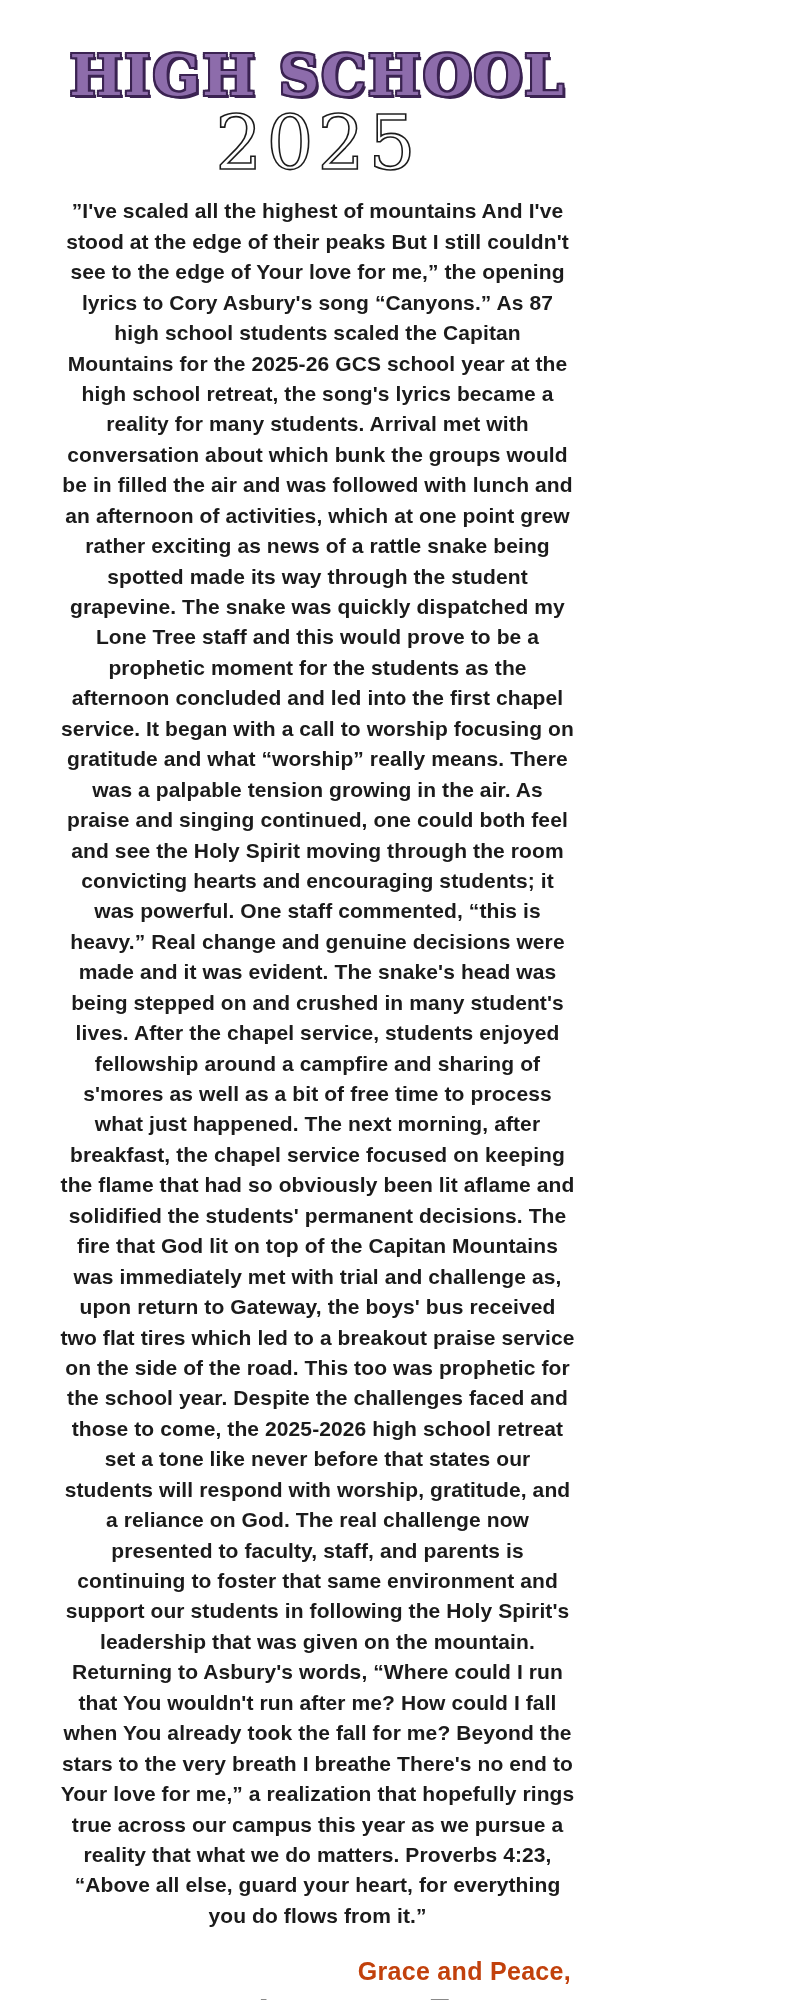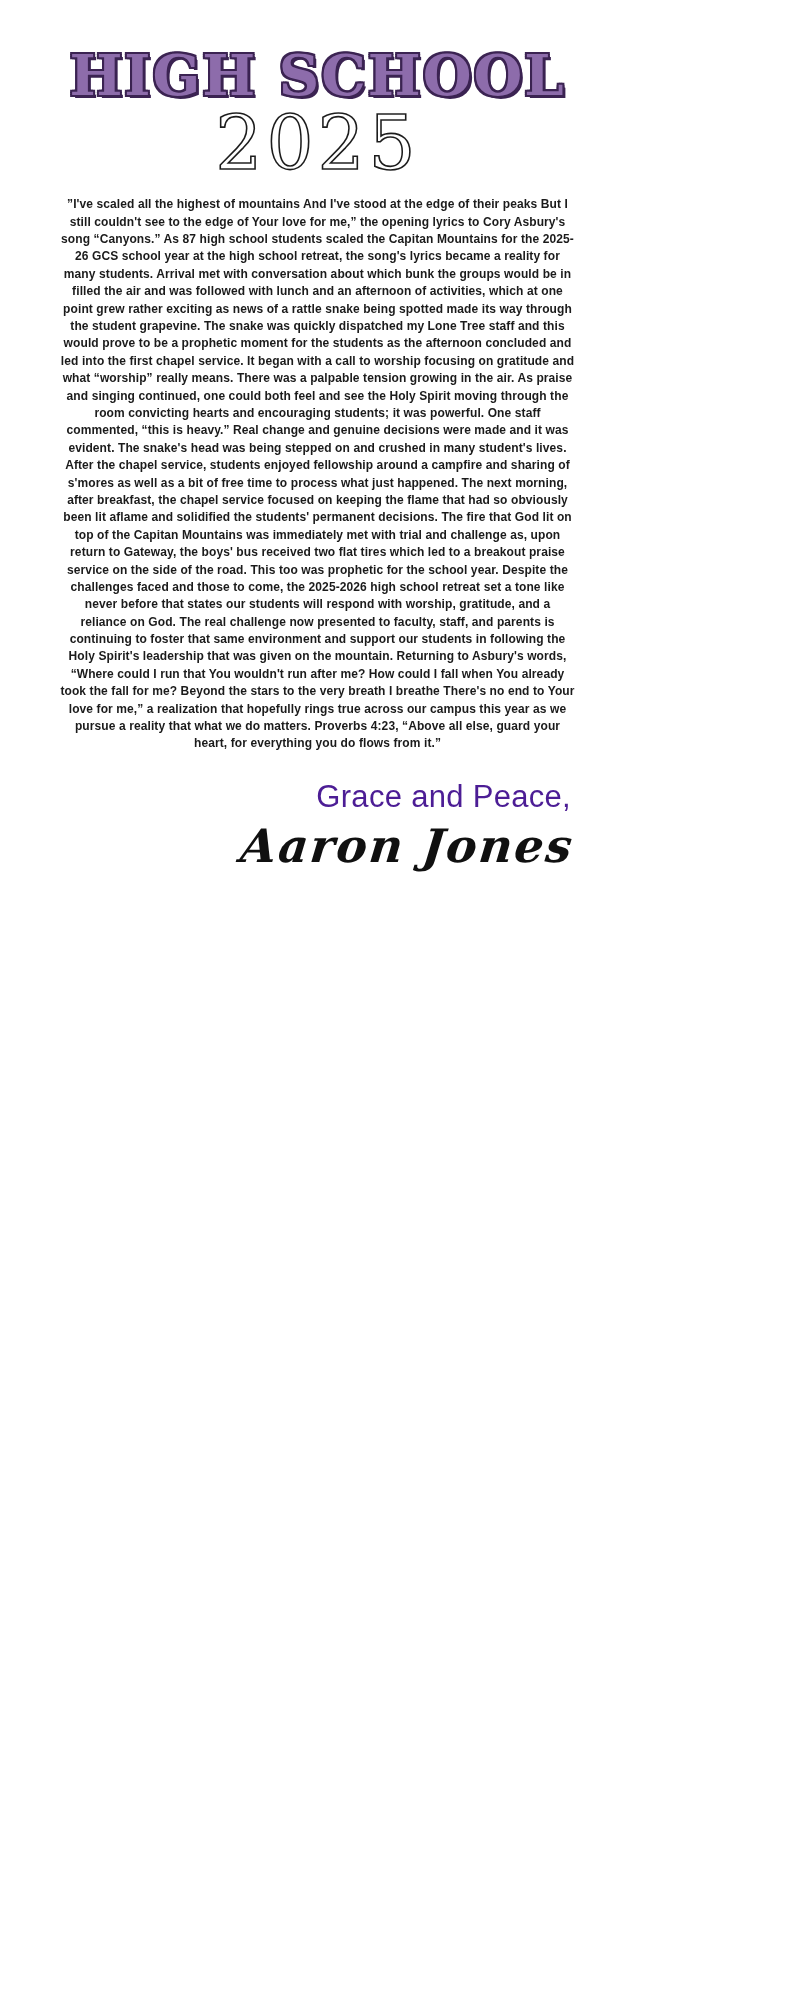--- a/index.html
+++ b/index.html
@@ -49,36 +49,36 @@
     color: #1c1c1c;
   }
   @supports (-webkit-text-stroke: 1px black) {
     .year {
       color: transparent;
       -webkit-text-stroke: 1.6px #1c1c1c;
     }
   }
   .body-text {
     margin-top: 16px;
-    font-size: 12px;
+    font-size: 21px;
     line-height: 1.45;
     font-weight: 700;
     color: #1b1b1b;
     text-align: center;
     letter-spacing: 0.1px;
   }
   .footer {
     margin-top: 26px;
     padding-right: 4px;
     text-align: right;
   }
   .closing {
-    font-size: 31px;
-    font-weight: 400;
-    color: #4c1d95;
+    font-size: 25px;
+    font-weight: 700;
+    color: #c2410c;
     letter-spacing: 0.3px;
   }
   .signature {
     font-family: "DejaVu Serif", serif;
     font-style: italic;
     font-weight: 700;
     font-size: 46px;
     color: #101010;
     letter-spacing: 2px;
     margin-top: 4px;

